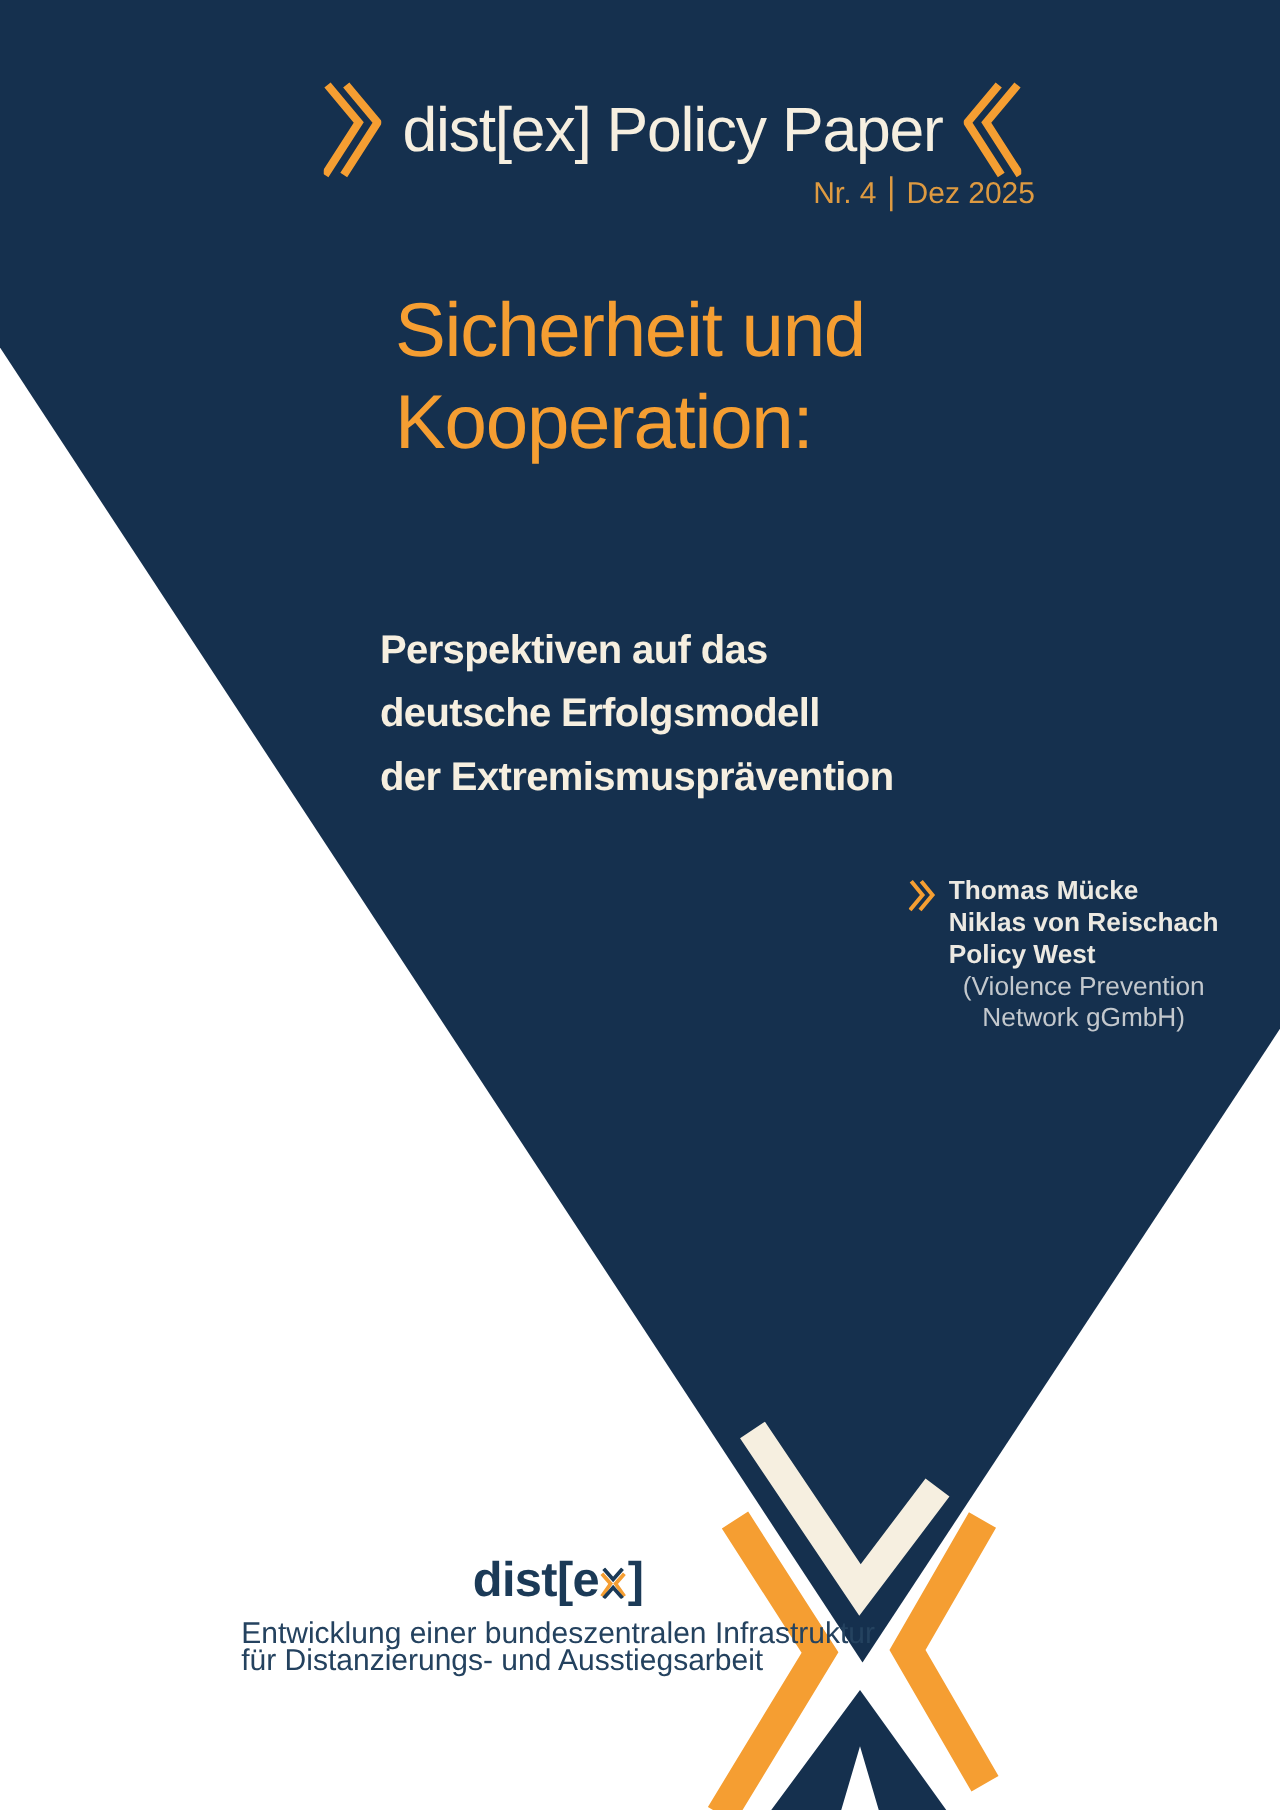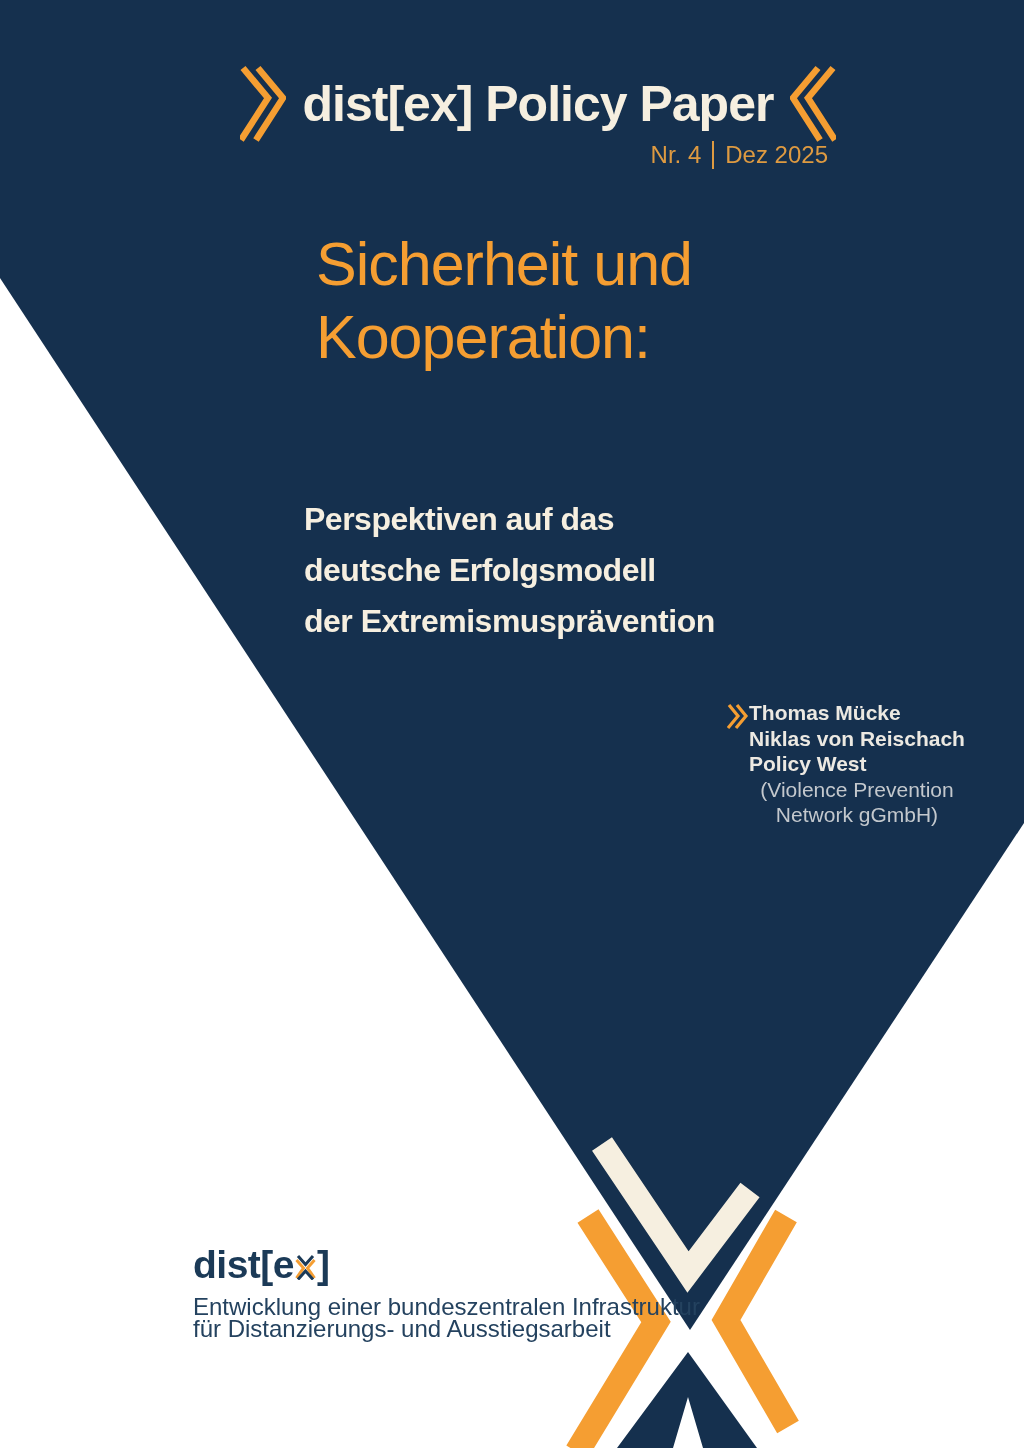--- a/index.html
+++ b/index.html
@@ -14,21 +14,21 @@
   svg.bg{position:absolute;left:0;top:0;width:1024px;height:1448px;display:block;}
 
   
   .header{
     position:absolute;top:64px;left:0;width:100%;
     display:flex;justify-content:center;align-items:center;
     gap:17px;height:80px;
     transform:translateX(26px);
   }
   .brand-title{
-    color:#F6EFE0;font-size:50px;font-weight:bold;letter-spacing:-1px;
+    color:#F6EFE0;font-size:50px;font-weight:normal;letter-spacing:-1px;
     line-height:80px;white-space:nowrap;
   }
   .issue-line{
     position:absolute;top:141px;right:196px;
     display:flex;align-items:flex-end;gap:11px;
     color:#DE9A41;font-size:24px;font-weight:normal;
   }
   .issue-divider{width:2px;height:28px;background:#DE9A41;}
 
   
@@ -39,31 +39,31 @@
   }
   .subtitle{
     position:absolute;left:304px;top:494px;
     color:#F6EFE0;font-size:32px;font-weight:bold;
     line-height:51px;letter-spacing:-0.5px;white-space:nowrap;
   }
 
   
   .authors{
     position:absolute;left:727px;top:700px;
-    display:flex;gap:0;align-items:flex-start;
+    display:flex;gap:10px;align-items:flex-start;
   }
   .authors .text{font-size:21px;line-height:25.5px;white-space:nowrap;}
   .author-name{color:#ECE9E2;font-weight:bold;}
   .author-affil{color:#C3C8CD;font-weight:normal;text-align:center;}
 
   
   .footer-logo{position:absolute;left:193px;top:1243px;}
   .wordmark{
     color:#1B3A57;font-size:39px;font-weight:bold;line-height:44px;
-    letter-spacing:-0.5px;display:flex;align-items:baseline;
+    letter-spacing:-0.5px;display:flex;align-items:baseline;justify-content:center;
   }
   .wordmark .xglyph{position:relative;top:2px;margin:0 1px;}
   .tagline{
     margin-top:9px;
     color:#24425F;font-size:24px;line-height:21.5px;font-weight:normal;
     white-space:nowrap;
   }
 </style>
 </head>
 <body>

